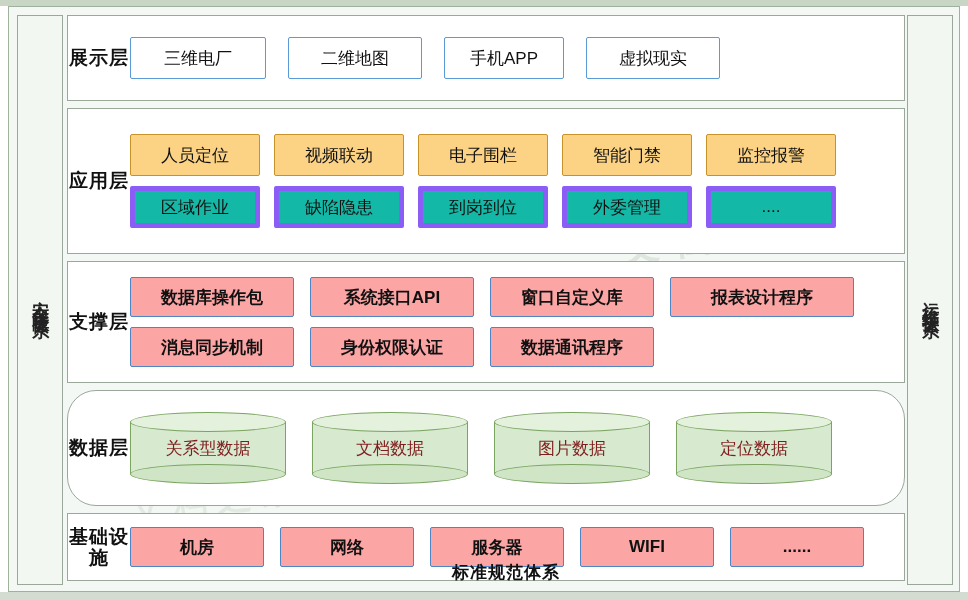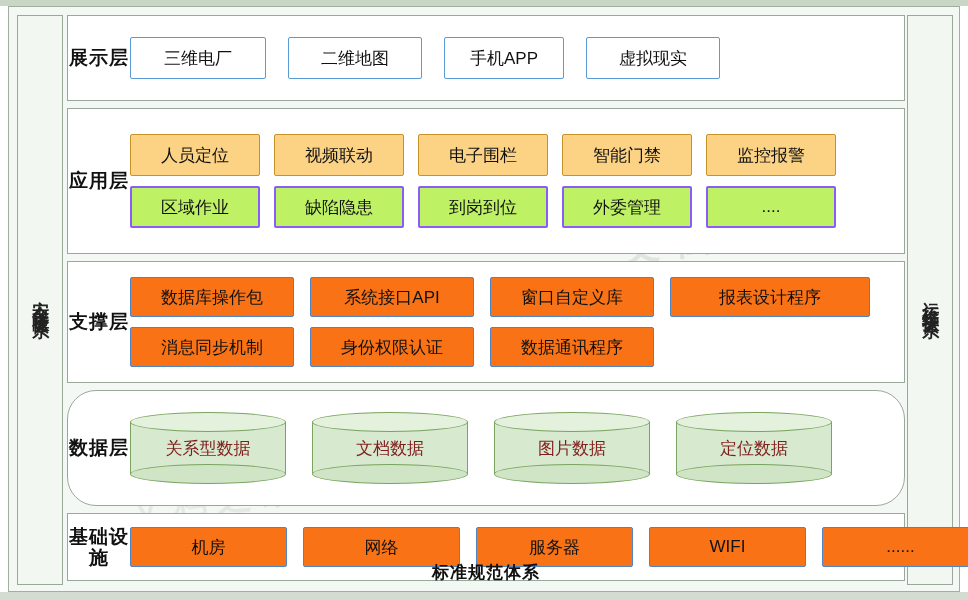--- a/index.html
+++ b/index.html
@@ -123,27 +123,28 @@
   }
   .box.blue {
     background: #ffffff;
     border: 1px solid #5b9bd5;
   }
   .box.orange {
     background: #fcd385;
     border: 1px solid #c8922b;
   }
   .box.green {
-    background: #bef264;
-    border: 2px solid #8b5cf6;
+    background: #14b8a6;
+    border: 5px solid #8b5cf6;
     text-align: center;
   }
   .box.blue-fill {
-    background: #f97316;
+    background: #fca5a5;
     border: 1px solid #4f85c5;
+    font-weight: bold;
   }
 
   
   #layer-presentation { height: 86px; }
   #layer-presentation .box {
     height: 42px;
     margin-right: 22px;
   }
   #layer-presentation .box:last-child { margin-right: 0; }
   .p-w1 { width: 136px; }
@@ -161,21 +162,21 @@
   #layer-application .box:last-child { margin-right: 0; }
 
   
   #layer-support { height: 122px; }
   #layer-support .box {
     height: 40px;
     margin-right: 16px;
   }
   #layer-support .box:last-child { margin-right: 0; }
   .s-w { width: 164px; }
-  .s-w-last { width: 200px; }
+  .s-w-last { width: 184px; }
 
   
   #layer-data { height: 116px; border-radius: 29px; }
   .cyl-row {
     display: flex;
     align-items: center;
     justify-content: flex-start;
   }
   .cylinder {
     position: relative;
@@ -223,36 +224,37 @@
     z-index: 3;
   }
 
   
   #layer-infra { height: 68px; margin-bottom: 6px; }
   #layer-infra .box {
     height: 40px;
     margin-right: 16px;
   }
   #layer-infra .box:last-child { margin-right: 0; }
-  .i-w { width: 157px; }
+  .i-w { width: 134px; }
 
   
   .bottom-bar {
     position: absolute;
     left: 58px;
     top: 552px;
     width: 838px;
     height: 26px;
     display: flex;
     align-items: center;
     justify-content: center;
     font-size: 17px;
     font-weight: bold;
     color: #111;
     letter-spacing: 1px;
+    padding-left: 20px;
   }
 
   
   .watermark {
     position: absolute;
     pointer-events: none;
     color: rgba(150, 170, 150, 0.22);
     font-size: 46px;
     font-weight: bold;
     letter-spacing: 10px;

